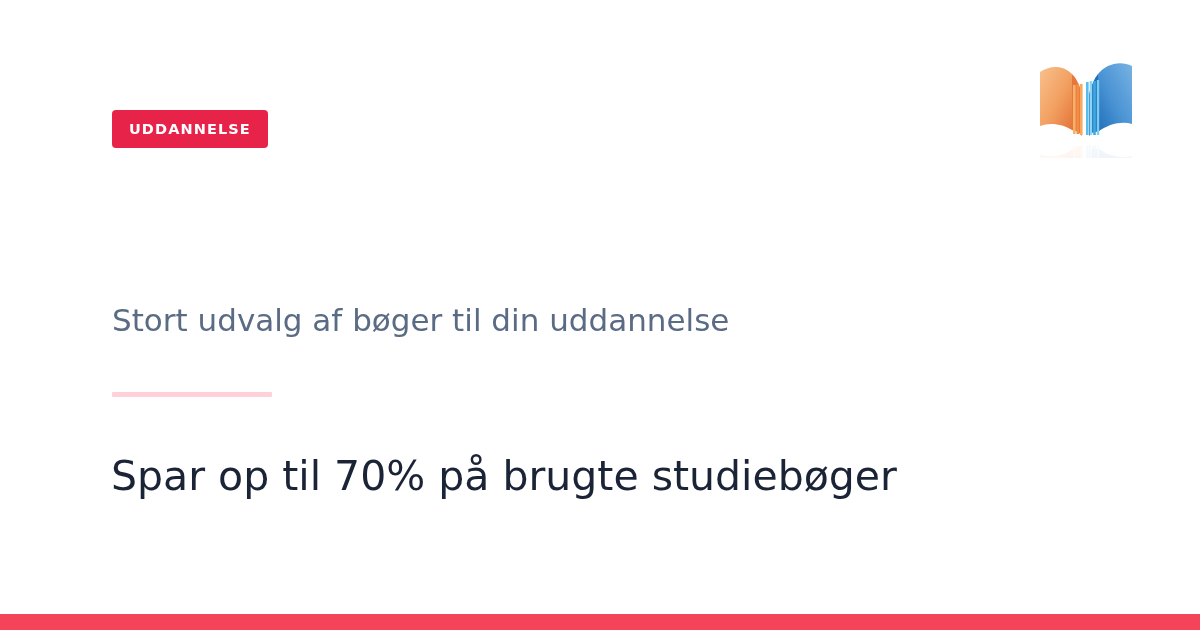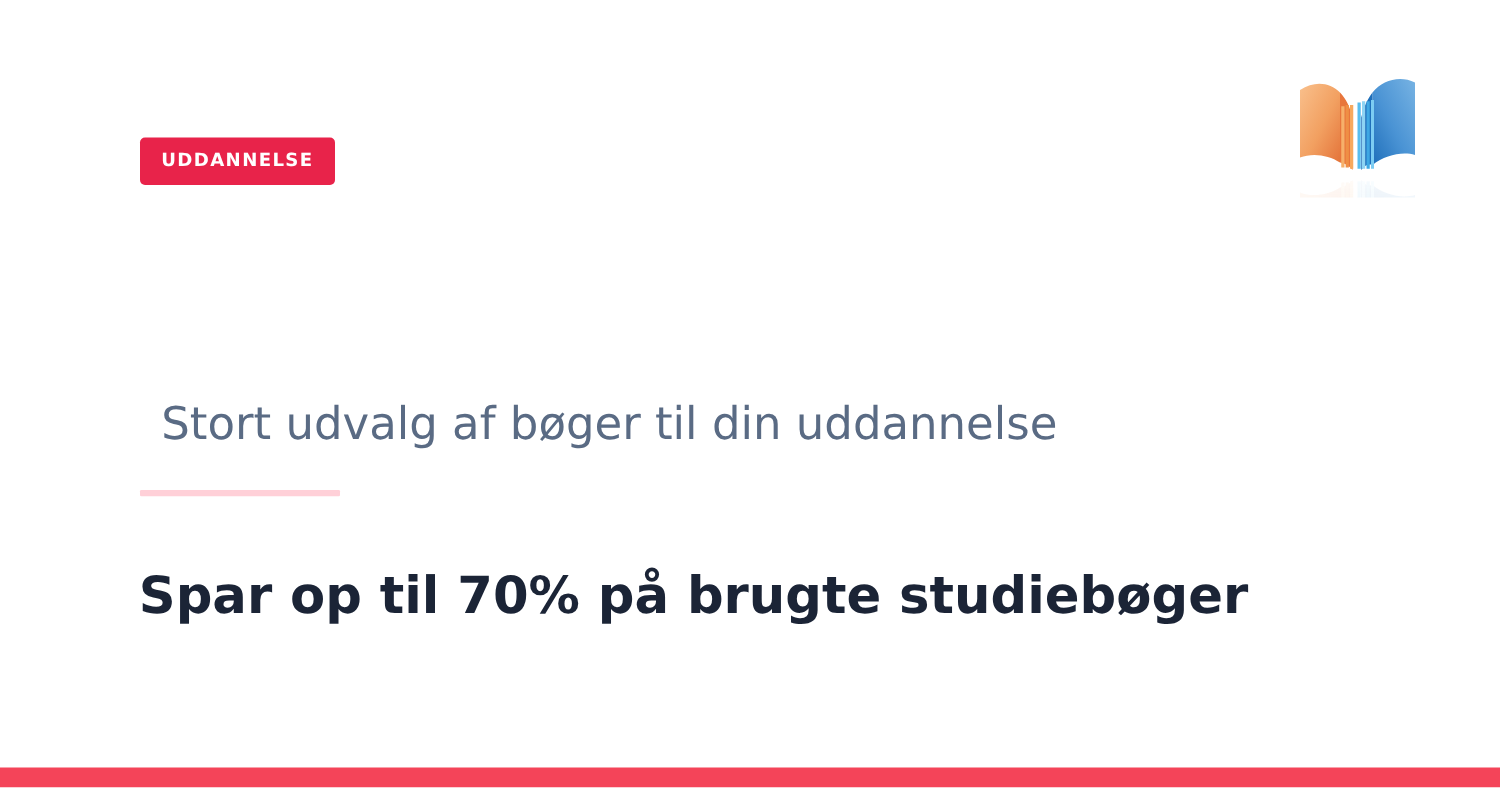--- a/index.html
+++ b/index.html
@@ -49,43 +49,43 @@
     font-weight: bold;
     color: #161e2e;
     letter-spacing: -0.5px;
     line-height: 1.1;
     white-space: nowrap;
   }
   .subtitle {
     position: absolute;
     left: 112px;
     top: 300px;
-    margin: 17px;
-    font-size: 36px;
+    margin: 0;
+    font-size: 31px;
     font-weight: normal;
     color: #5a6b84;
     line-height: 1.3;
     white-space: nowrap;
   }
   .divider {
     position: absolute;
     left: 112px;
     top: 392px;
     width: 160px;
     height: 5px;
     background: #ffd0d8;
     border-radius: 1px;
   }
   .tagline {
     position: absolute;
     left: 111px;
     top: 450px;
     margin: 0;
     font-size: 41px;
-    font-weight: bold;
+    font-weight: normal;
     color: #1b2436;
     line-height: 1.3;
     white-space: nowrap;
   }
   .logo {
     position: absolute;
     left: 1030px;
     top: 48px;
     width: 112px;
     height: 110px;

